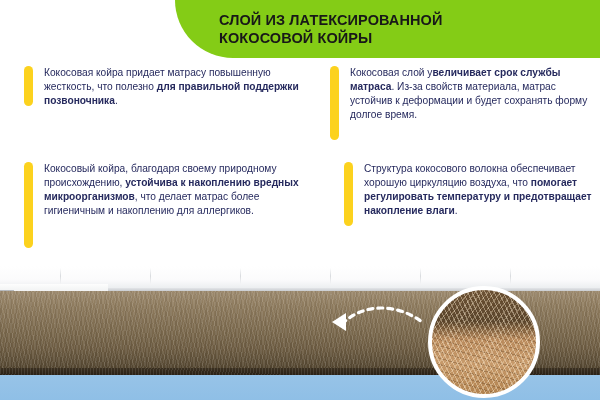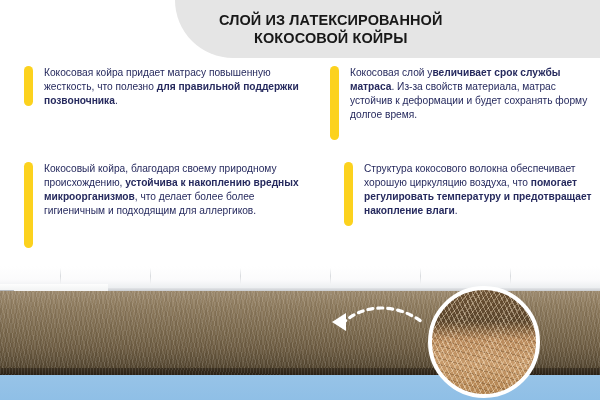--- a/index.html
+++ b/index.html
@@ -8,25 +8,24 @@
     font-family:"Liberation Sans", sans-serif;
     background:#ffffff;
     position:relative;
     overflow:hidden;
   }
 
   
   #title-banner {
     position:absolute;
     left:175px; top:0; width:425px; height:58px;
-    background:#e5e5e5;
+    background:#84cc16;
     border-radius:0 0 0 58px;
     display:flex; align-items:center;
     padding-left:44px;
-    text-align:center;
   }
   #title-text {
     color:#181818;
     font-size:14.5px;
     font-weight:bold;
     line-height:1.26;
     letter-spacing:.1px;
     text-transform:uppercase;
     white-space:pre-line;
   }
@@ -143,21 +142,21 @@
   <div class="fact-block" id="fact-1">
     <div class="fact-bar"></div>
     <div class="fact-text">
       <span>Кокосовая слой у</span><b>величивает срок службы матраса</b><span>. Из-за свойств материала, матрас устойчив к деформации и будет сохранять форму долгое время.</span>
     </div>
   </div>
 
   <div class="fact-block" id="fact-2">
     <div class="fact-bar"></div>
     <div class="fact-text">
-      <span>Кокосовый койра, благодаря своему природному происхождению, </span><b>устойчива к накоплению вредных микроорганизмов</b><span>, что делает более более гигиеничным и подходящим для аллергиков.</span>
+      <span>Кокосовый койра, благодаря своему природному происхождению, </span><b>устойчива к накоплению вредных микроорганизмов</b><span>, что делает матрас более гигиеничным и накоплению для аллергиков.</span>
     </div>
   </div>
 
   <div class="fact-block" id="fact-3">
     <div class="fact-bar"></div>
     <div class="fact-text">
       <span>Структура кокосового волокна обеспечивает хорошую циркуляцию воздуха, что </span><b>помогает регулировать температуру и предотвращает накопление влаги</b><span>.</span>
     </div>
   </div>
 

